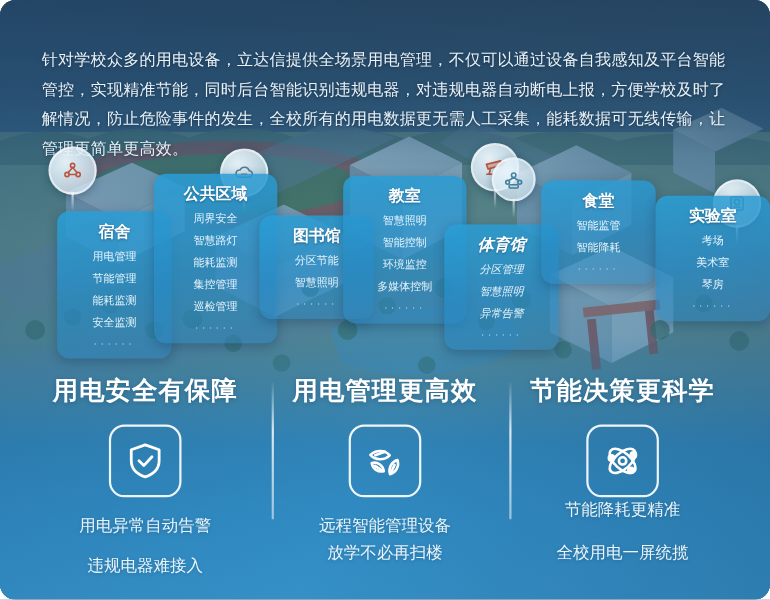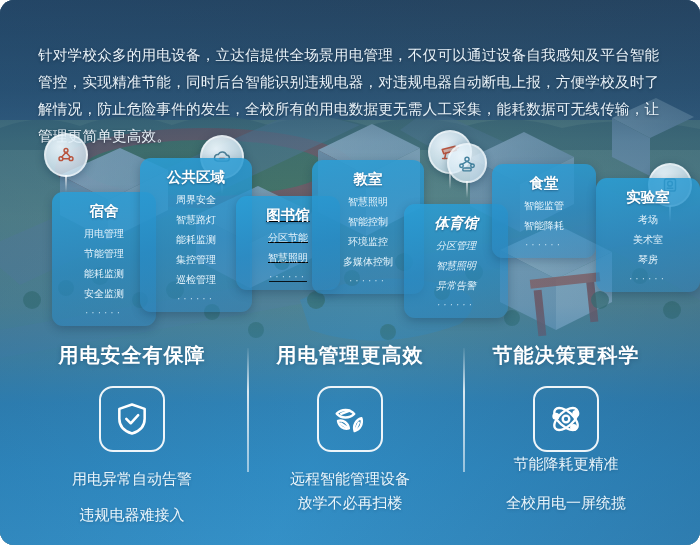--- a/index.html
+++ b/index.html
@@ -51,21 +51,21 @@
          border:2px solid rgba(255,255,255,.55);
          box-shadow:0 2px 8px rgba(10,40,70,.35);
          display:flex;align-items:center;justify-content:center;}
   .badge svg{width:22px;height:22px;}
   .badge .stem{position:absolute;left:50%;top:100%;width:1.5px;height:17px;
                margin-left:-.75px;background:linear-gradient(180deg,rgba(255,255,255,.75),rgba(255,255,255,0));}
 
   
   .features{position:absolute;left:0;right:0;bottom:0;height:205px;}
   .col{position:absolute;top:0;width:200px;text-align:center;color:#fff;}
-  .col .h{font-size:20px;font-weight:bold;letter-spacing:1px;line-height:30px;
+  .col .h{font-size:23px;font-weight:bold;letter-spacing:1px;line-height:30px;
           text-shadow:0 1px 4px rgba(15,55,90,.35);}
   .iconbox{width:62px;height:62px;margin:16px auto 0;border-radius:14px;
            border:2px solid rgba(255,255,255,.92);
            display:flex;align-items:center;justify-content:center;}
   .iconbox svg{width:38px;height:38px;}
   .col .sub{margin-top:15px;font-size:15px;line-height:24px;color:#eaf5fb;
             text-shadow:0 1px 3px rgba(15,55,90,.30);}
   .divider{position:absolute;top:8px;width:2px;height:124px;
            background:linear-gradient(180deg,rgba(255,255,255,.05),rgba(255,255,255,.82) 35%,rgba(255,255,255,.5) 100%);}
 </style>
@@ -227,21 +227,21 @@
   <div class="card" style="left:140px;top:158px;width:92px;">
     <div class="t">公共区域</div>
     <div class="i">周界安全</div>
     <div class="i">智慧路灯</div>
     <div class="i">能耗监测</div>
     <div class="i">集控管理</div>
     <div class="i">巡检管理</div>
     <div class="dots">······</div>
   </div>
 
-  <div class="card" style="left:236px;top:196px;width:84px;text-decoration:underline;">
+  <div class="card" style="left:236px;top:196px;width:84px;">
     <div class="t">图书馆</div>
     <div class="i">分区节能</div>
     <div class="i">智慧照明</div>
     <div class="dots">······</div>
   </div>
 
   <div class="card" style="left:312px;top:160px;width:92px;">
     <div class="t">教室</div>
     <div class="i">智慧照明</div>
     <div class="i">智能控制</div>

